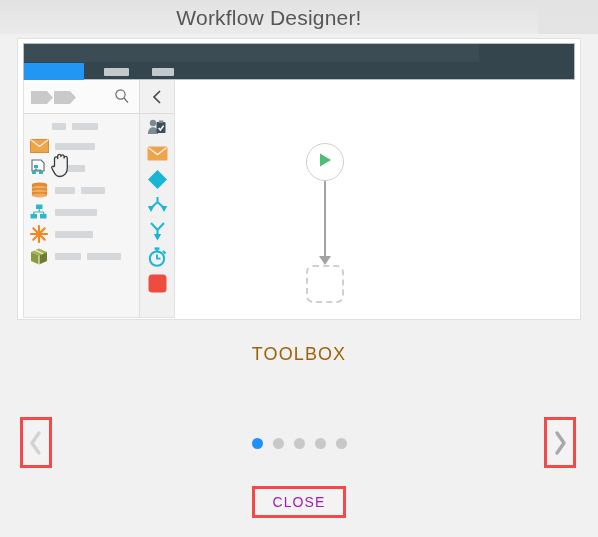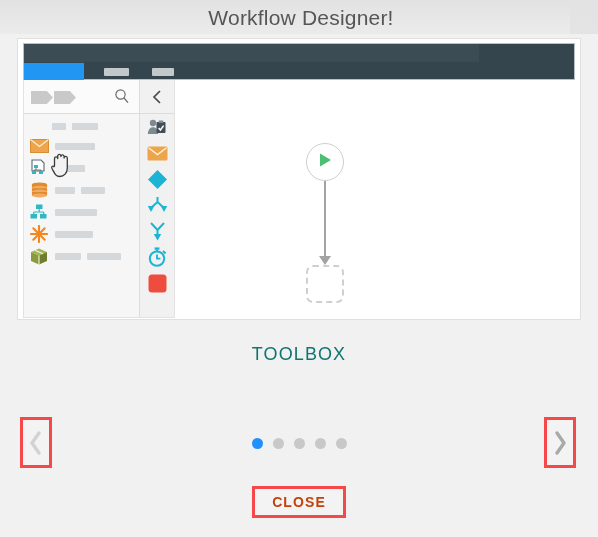--- a/index.html
+++ b/index.html
@@ -24,21 +24,20 @@
   
   .dialog-header {
     position: absolute;
     left: 0; top: 0;
     width: 538px;
     height: 34px;
     background: linear-gradient(180deg, #e2e2e2 0%, #ebebeb 100%);
     display: flex;
     align-items: center;
     justify-content: center;
-    padding-left: 32px;
   }
   .dialog-title {
     font-size: 21px;
     color: #565656;
     font-weight: 400;
     letter-spacing: 0.2px;
     line-height: 1;
   }
 
   
@@ -259,21 +258,21 @@
   }
 
   
   .caption-title {
     position: absolute;
     left: 0;
     top: 310px;
     width: 598px;
     text-align: center;
     font-size: 18px;
-    color: #0f766e;
+    color: #a16207;
     letter-spacing: 1.1px;
   }
   .caption-text {
     position: absolute;
     left: 0;
     top: 362px;
     width: 598px;
     text-align: center;
     font-size: 15px;
     color: #6f6f6f;
@@ -322,23 +321,22 @@
     height: 32px;
     border: 3px solid #f5484a;
     background: #f3f3f3;
     display: flex;
     align-items: center;
     justify-content: center;
     box-sizing: border-box;
   }
   .close-label {
     font-size: 14px;
-    color: #c2410c;
+    color: #a21caf;
     letter-spacing: 1.1px;
-    font-weight: bold;
   }
 </style>
 </head>
 <body>
 
 <div id="app">
 
   <div class="dialog-header">
     <div class="dialog-title">Workflow Designer!</div>
   </div>

